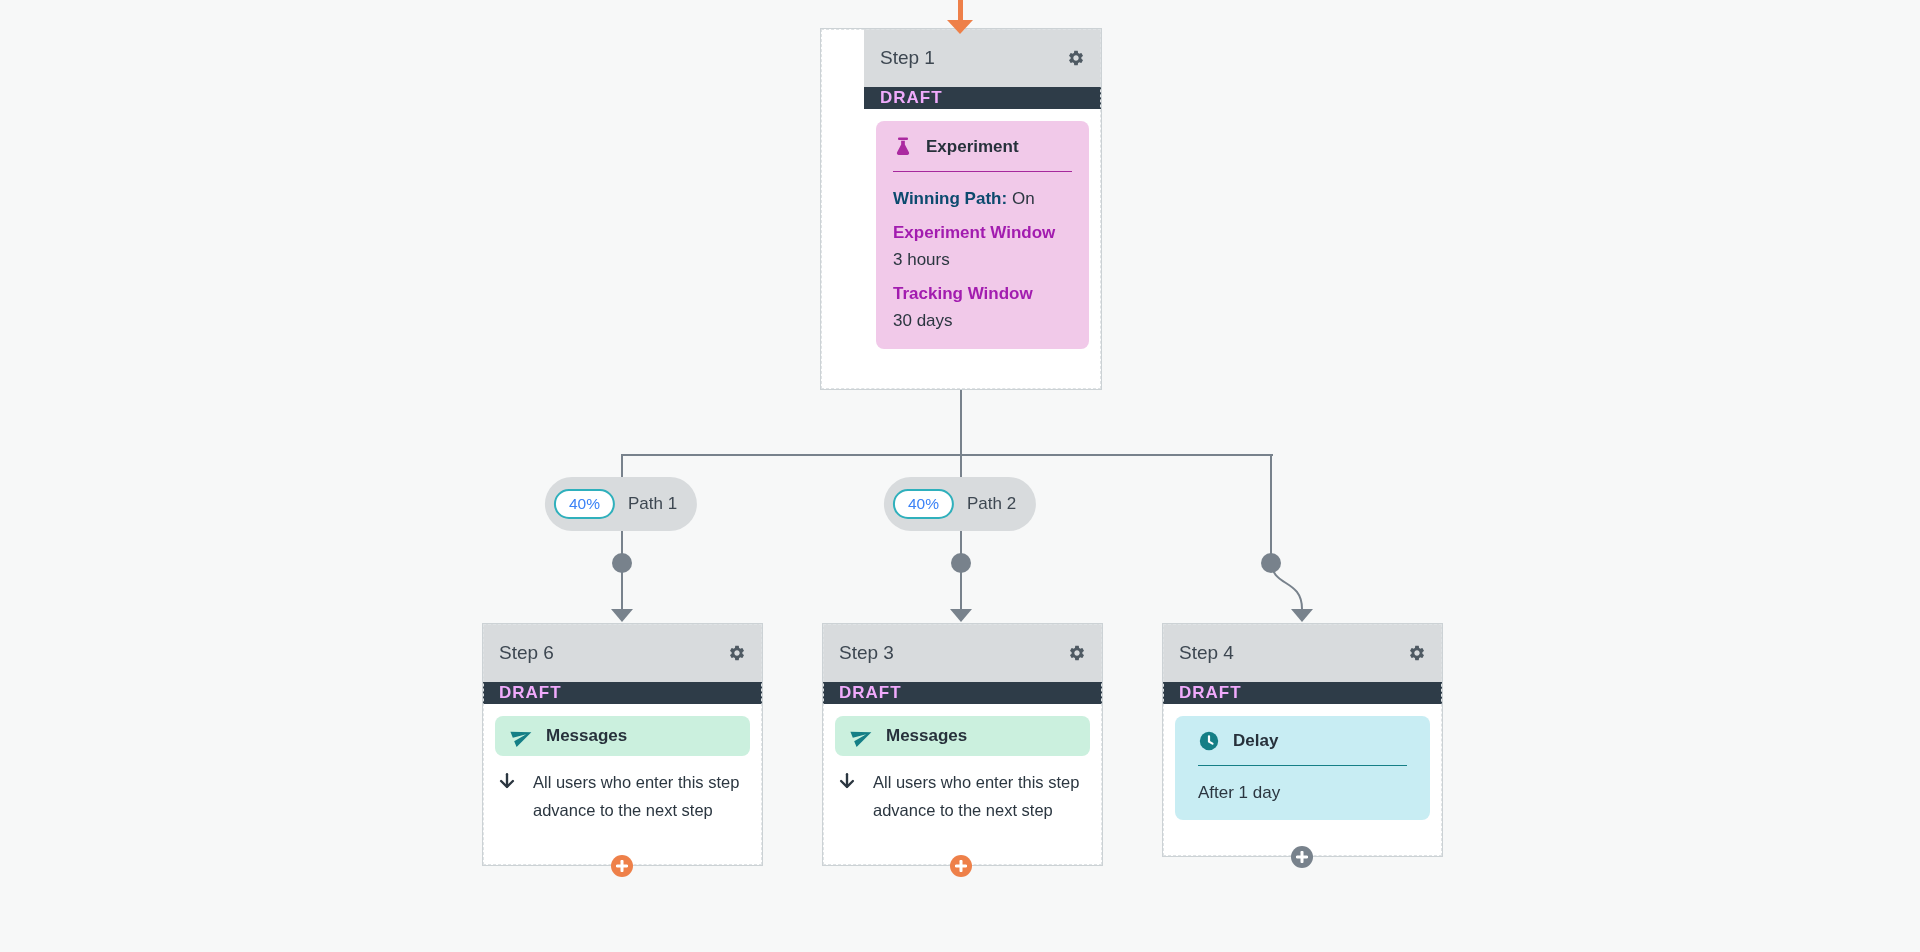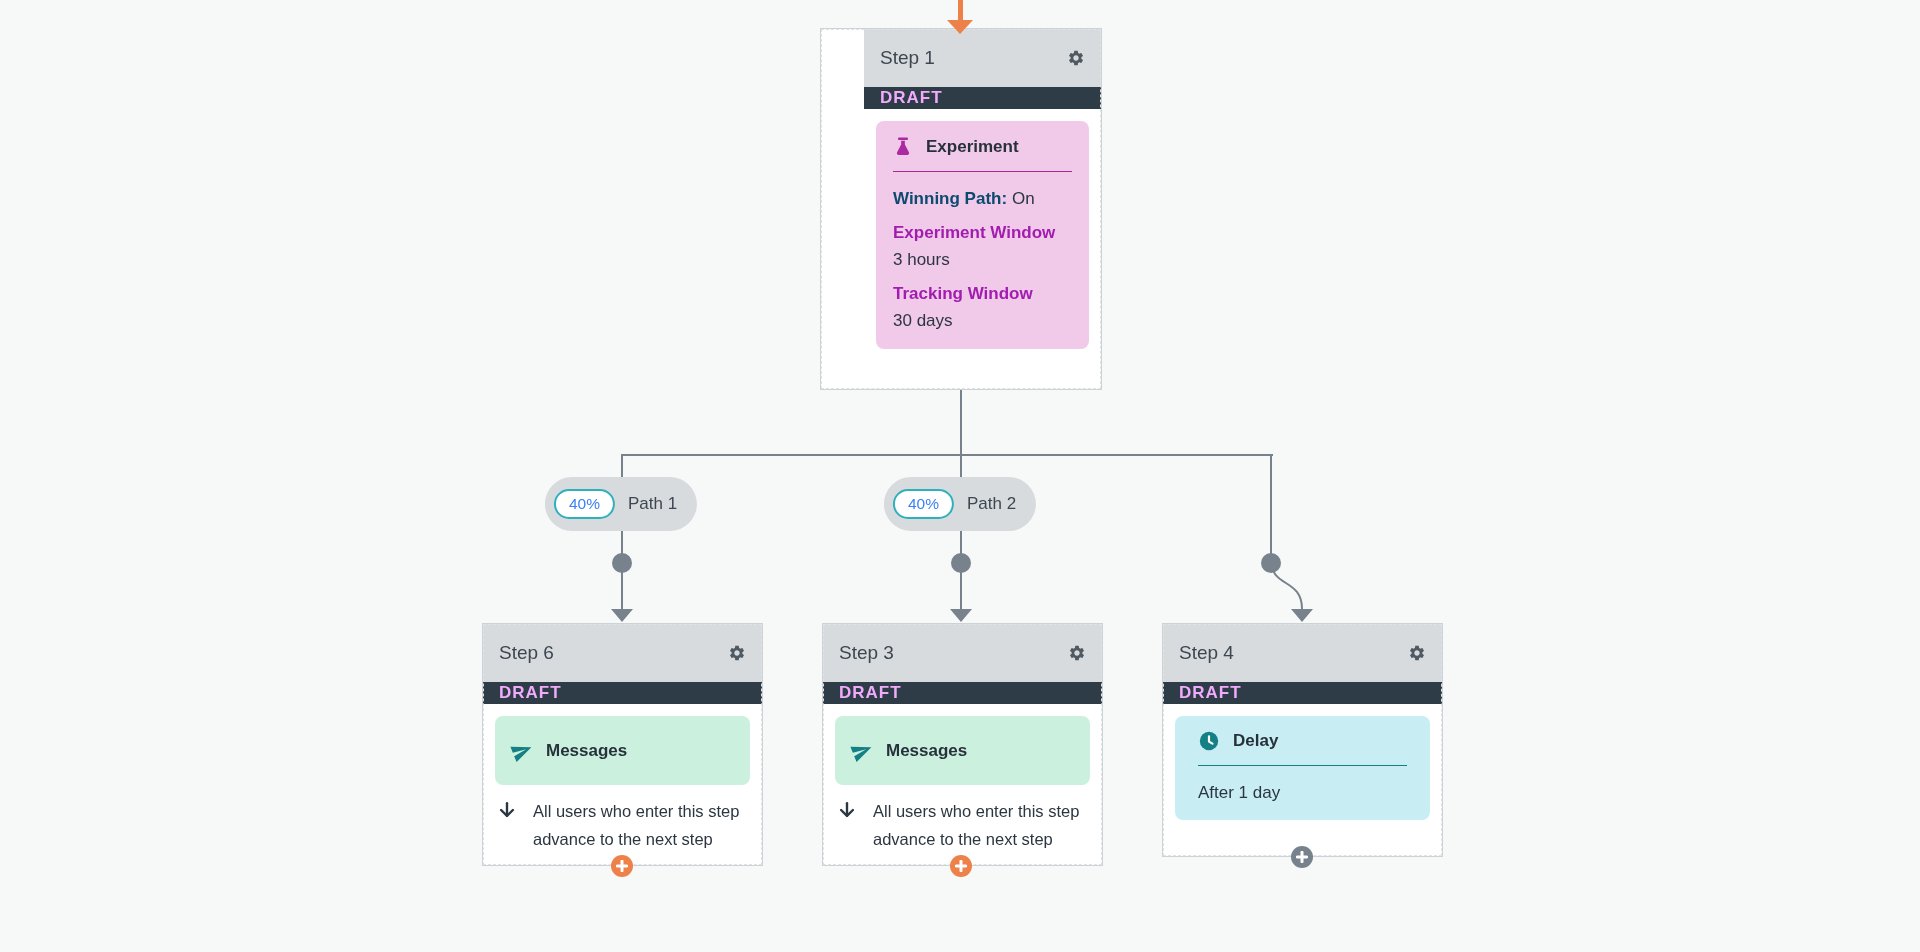--- a/index.html
+++ b/index.html
@@ -34,21 +34,21 @@
   .step-title{font-size:19px;color:#3d4751;}
   .gear-btn{background:none;border:none;padding:0;cursor:pointer;
         display:flex;align-items:center;}
   .draft-bar{height:22px;background:#2e3c48;color:#f0abfc;font-size:17px;
         font-weight:700;letter-spacing:1px;display:flex;align-items:center;
         padding:0 16px;box-sizing:border-box;}
   .card-body{padding:12px;box-sizing:border-box;}
 
   .block{border-radius:8px;box-sizing:border-box;}
   .block.experiment{background:#f1c9e9;padding:15px 17px;}
-  .block.messages{background:#cbf0de;height:69px;display:flex;align-items:center;
+  .block.messages{background:#cbf0de;height:40px;display:flex;align-items:center;
         padding:0 16px;}
   .block.delay{background:#c8edf3;padding:14px 23px;}
 
   .block-title-row{display:flex;align-items:center;gap:13px;}
   .block-title{font-size:17px;font-weight:700;color:#27313b;}
   .divider{height:0;border-top:1.5px solid;margin:13px 0;}
   .divider.pink{border-color:#a6289c;}
   .divider.teal{border-color:#157f86;}
 
   .kv-inline{font-size:17px;line-height:27px;margin-bottom:7px;}

